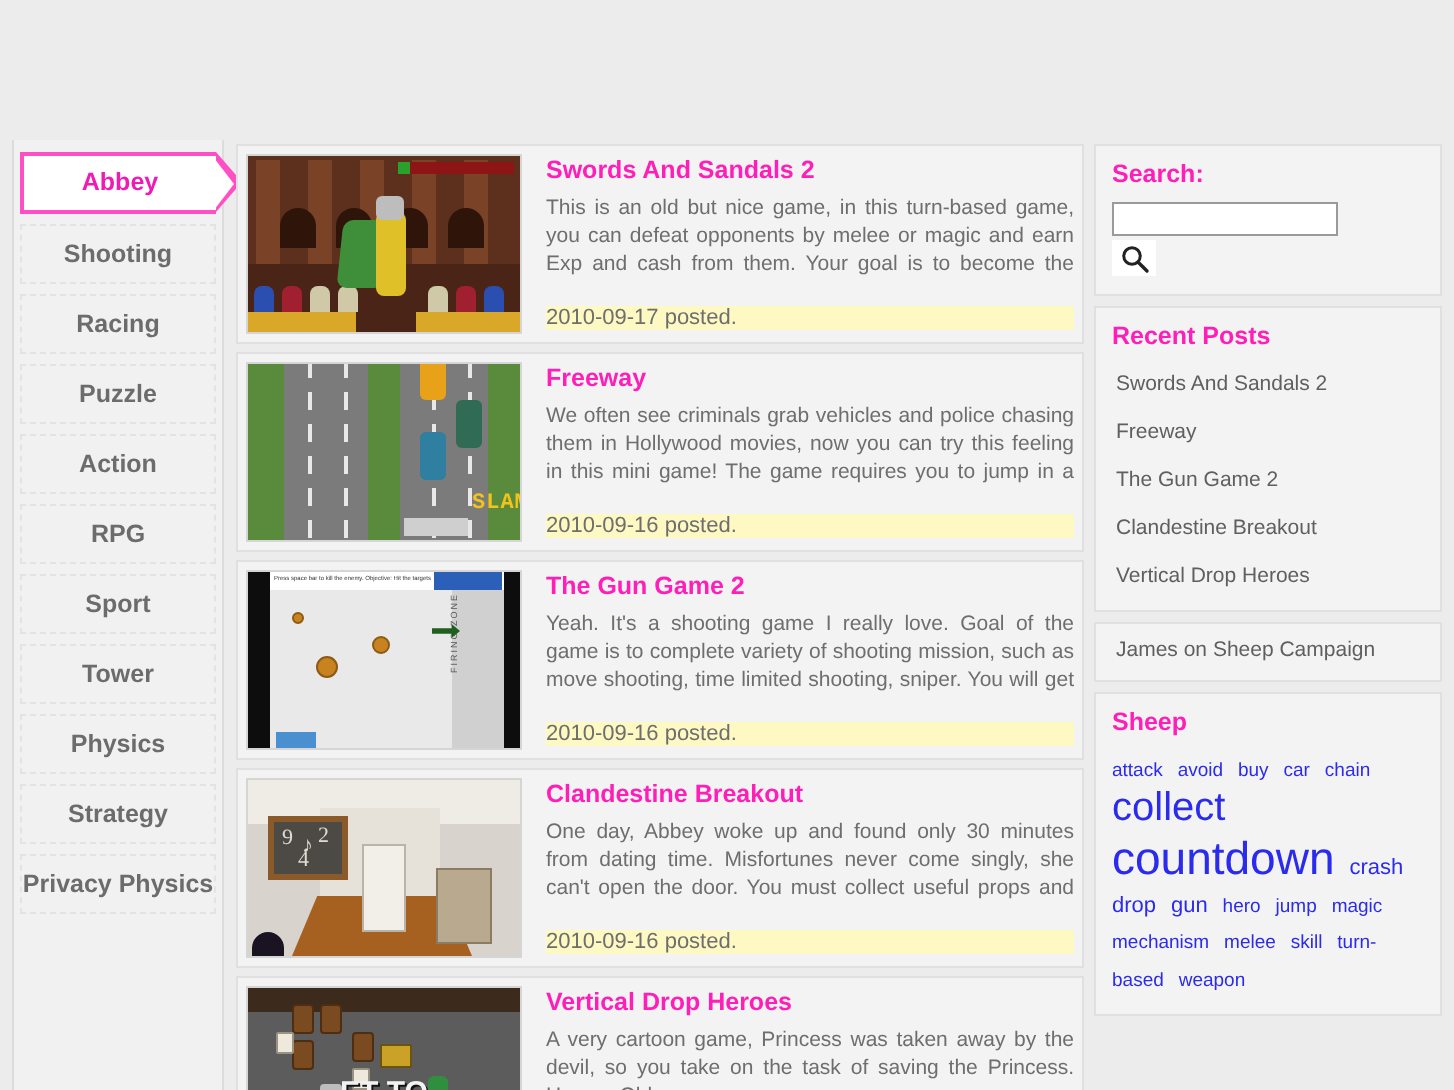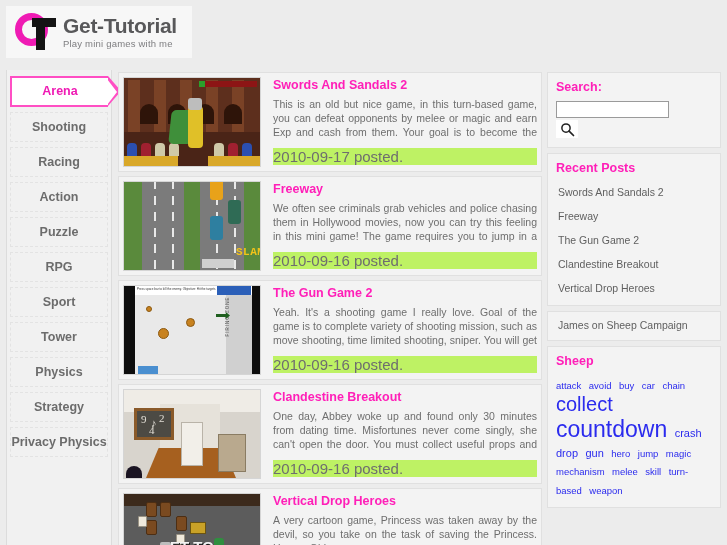--- a/index.html
+++ b/index.html
@@ -163,25 +163,25 @@
   .post-text {
     font-size: 10.5px;
     color: #6e6e6e;
     line-height: 14.2px;
     text-align: justify;
     height: 42px;
     overflow: hidden;
     margin: 0;
   }
   .post-date {
-    font-size: 15px;
+    font-size: 11px;
     color: #6e6e6e;
     position: absolute;
     left: 12px; bottom: 2px;
-    background: #bef264;
+    background: #fef9c3;
     width: 100%;
   }
 
   
   .aside {
     position: absolute;
     left: 547px; top: 72px;
     width: 174px;
     bottom: 0;
   }
@@ -293,38 +293,27 @@
   .sc-vdh .chest { position:absolute; width:16px; height:12px; background:#c9a227; border:1px solid #6b5410; }
   .sc-vdh .hero { position:absolute; width:10px; height:16px; background:#2f8f3f; border-radius:3px; }
   .sc-vdh .knight { position:absolute; width:11px; height:15px; background:#bdbdbd; border-radius:2px; }
   .sc-vdh .txt { position:absolute; color:#f2f2f2; font-weight:bold; font-family:"Liberation Sans",sans-serif; text-shadow:1px 1px 0 #111; }
 </style>
 </head>
 <body>
 
 <div class="page">
 
-  <div class="header">
-    <div class="logo-mark">
-      <div class="logo-ring"></div>
-      <div class="logo-t-h"></div>
-      <div class="logo-t-v"></div>
-    </div>
-    <div class="logo-text">
-      <div class="logo-title">Get-Tutorial</div>
-      <div class="logo-sub">Play mini games with me</div>
-    </div>
-  </div>
 
   <nav class="nav" id="nav">
-      <a class="nav-item active">Arena</a>
+      <a class="nav-item active">Abbey</a>
       <a class="nav-item">Shooting</a>
       <a class="nav-item">Racing</a>
+      <a class="nav-item">Puzzle</a>
       <a class="nav-item">Action</a>
-      <a class="nav-item">Puzzle</a>
       <a class="nav-item">RPG</a>
       <a class="nav-item">Sport</a>
       <a class="nav-item">Tower</a>
       <a class="nav-item">Physics</a>
       <a class="nav-item">Strategy</a>
       <a class="nav-item">Privacy Physics</a>
     </nav>
 
   <div class="main" id="main">
       <div class="post">

